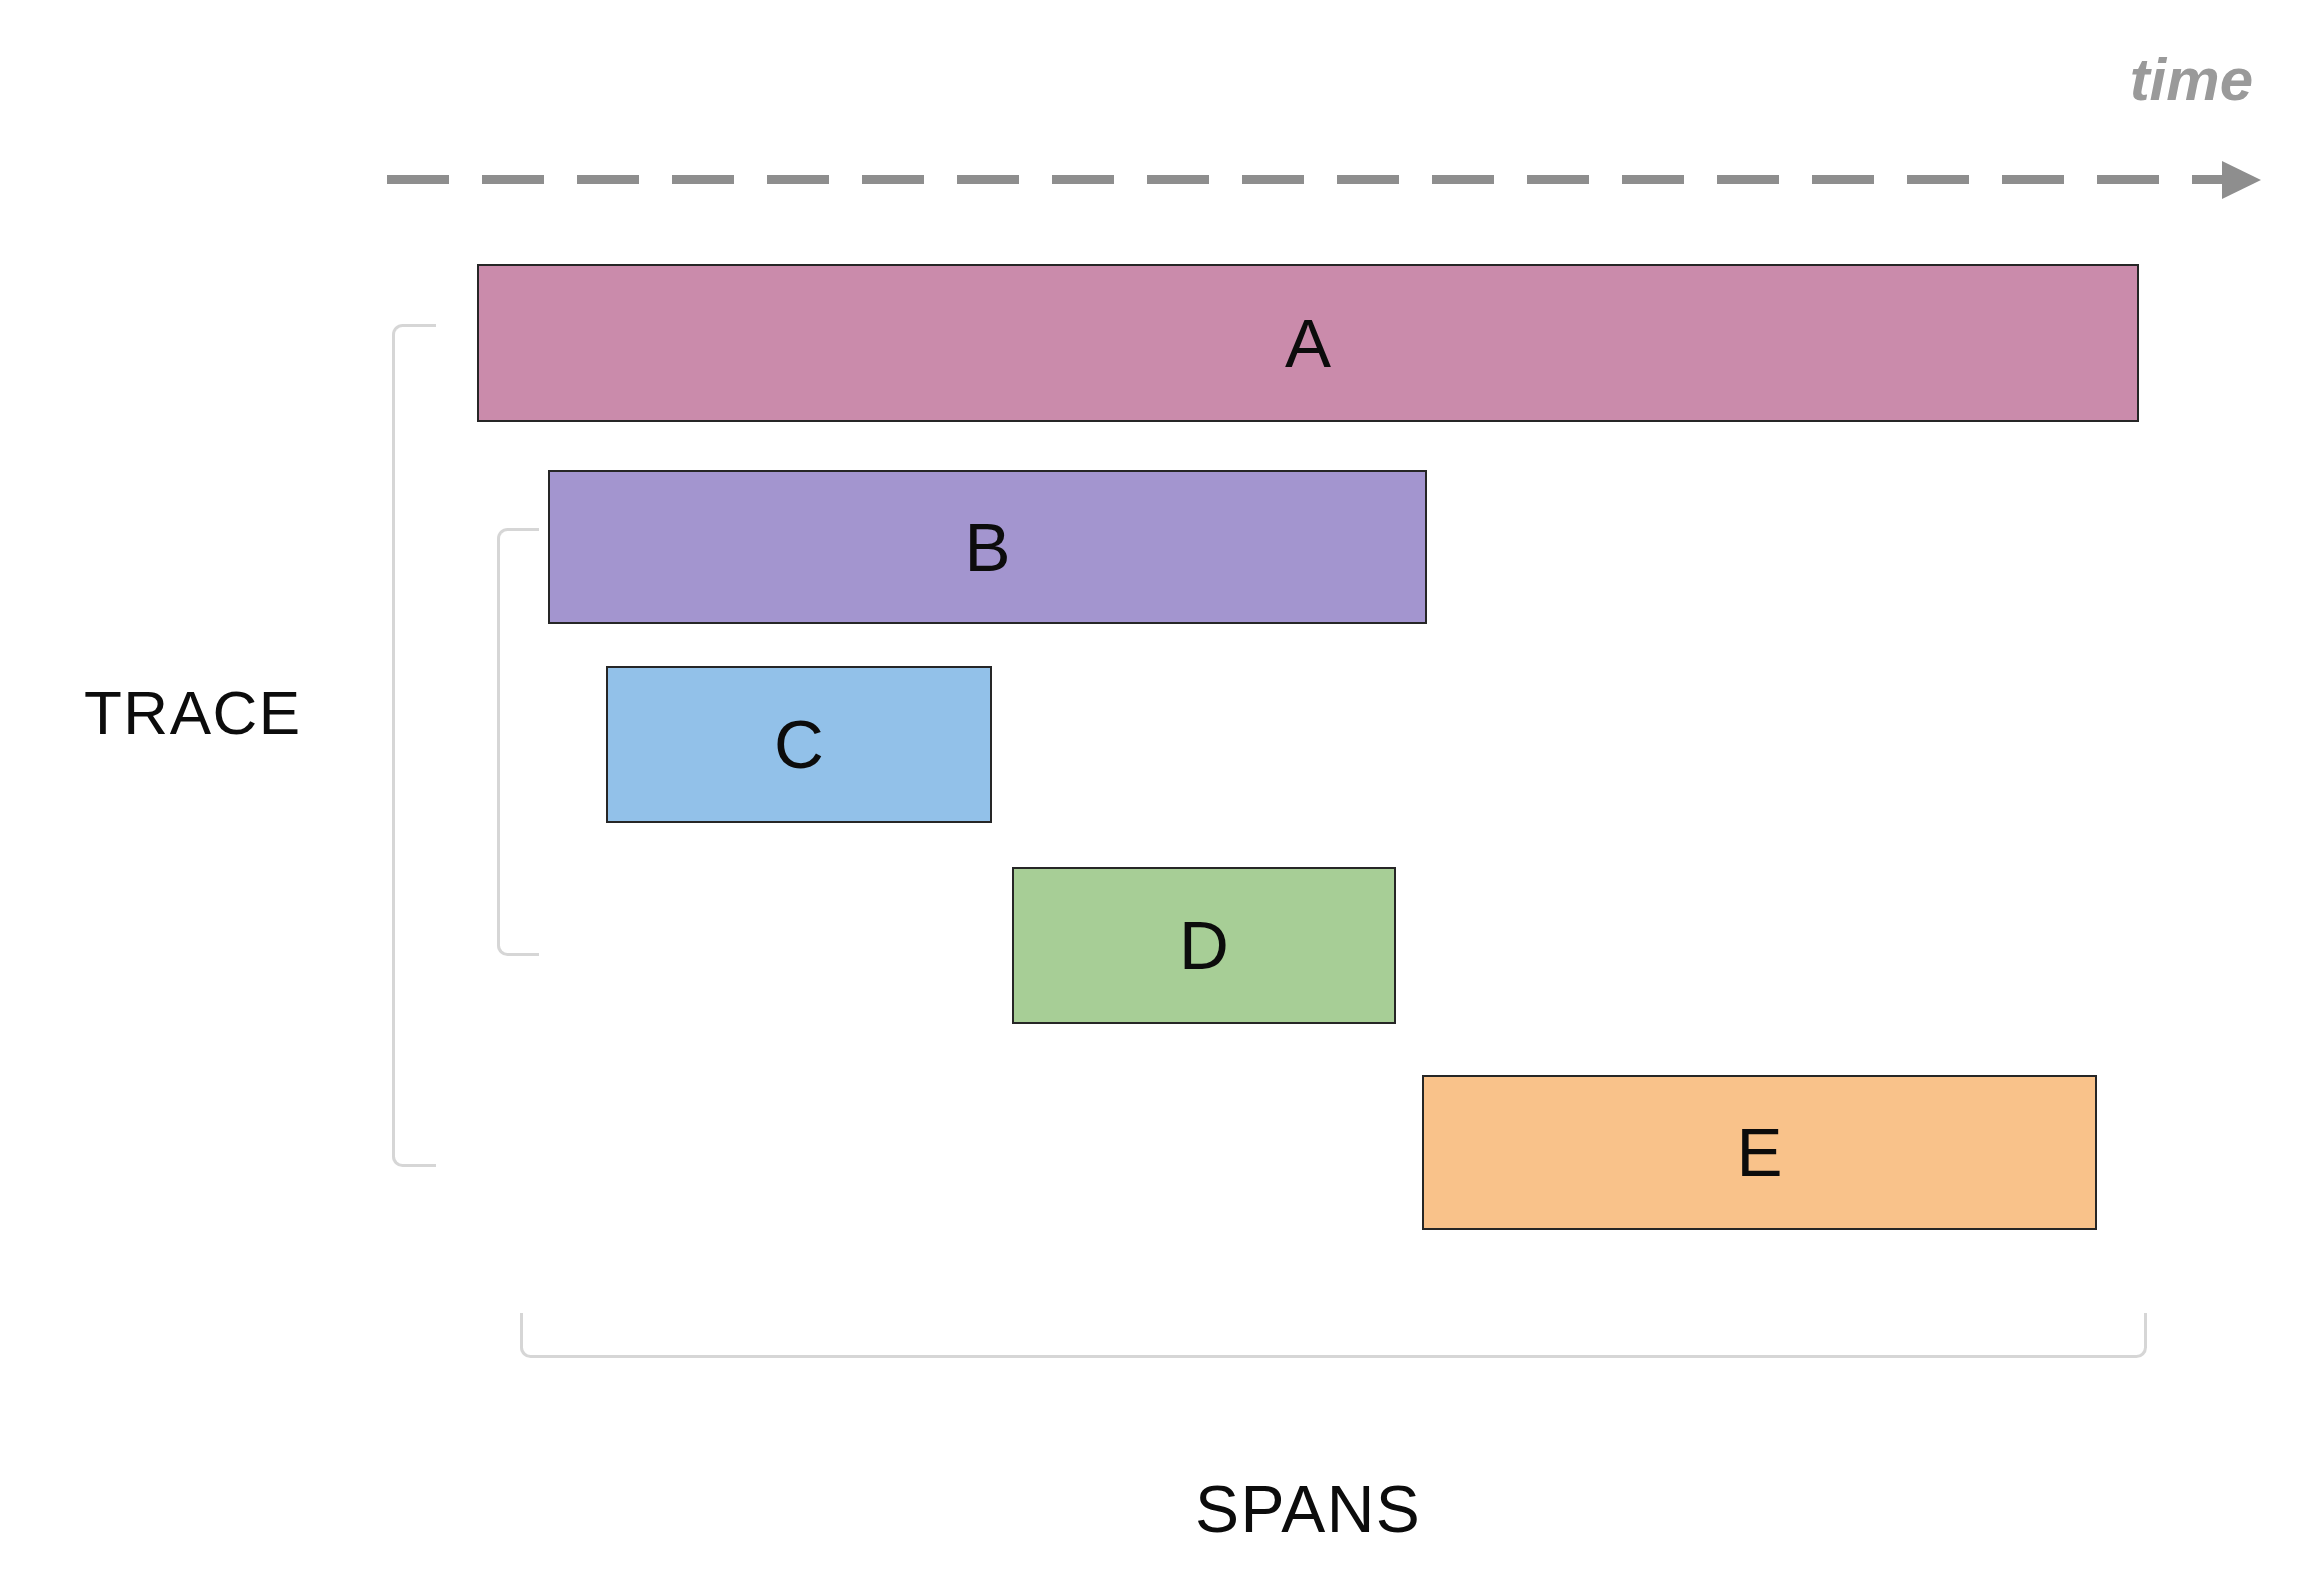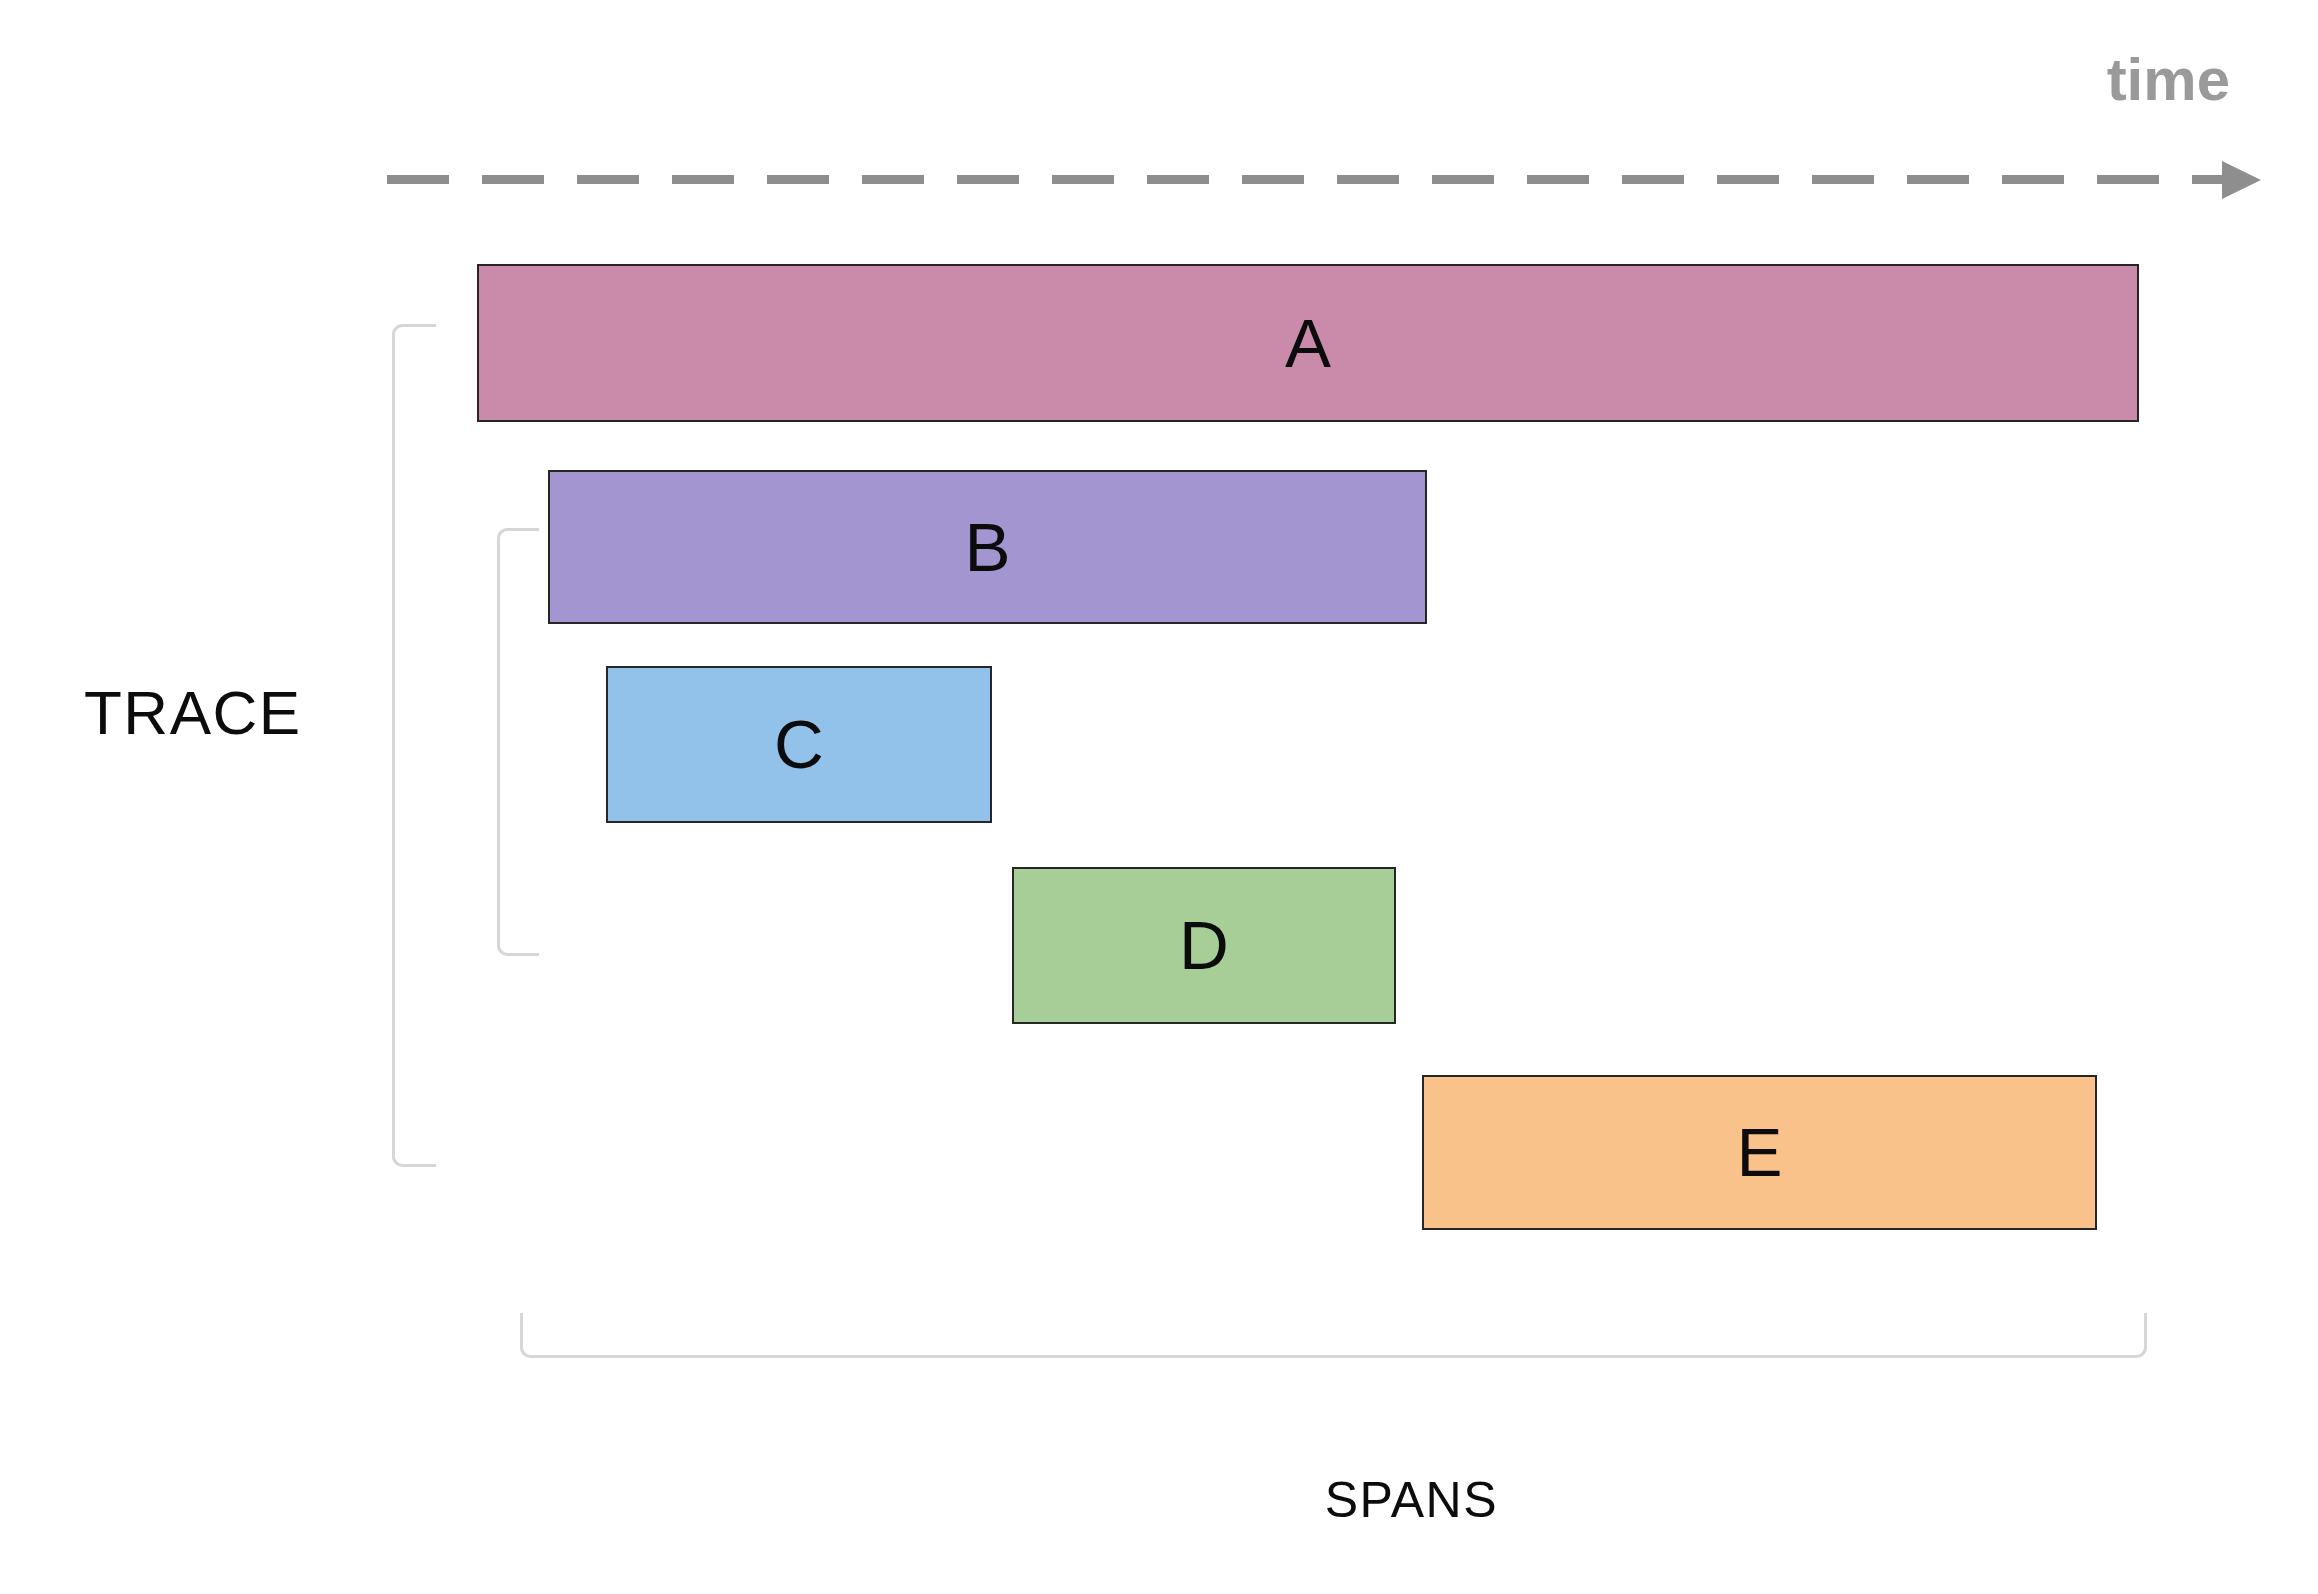--- a/index.html
+++ b/index.html
@@ -11,22 +11,23 @@
     width: 2319px;
     height: 1595px;
     background: #ffffff;
     overflow: hidden;
   }
 
   
   .time-label {
     position: absolute;
     top: 45px;
-    right: 89px;
+    right: 66px;
     font-size: 60px;
+    font-style: italic;
     font-weight: 600;
     color: var(--time-text, #9a9a9a);
   }
   .time-arrow {
     position: absolute;
     left: 387px;
     top: 160px;
     width: 1874px;
     height: 39px;
     display: flex;
@@ -91,24 +92,24 @@
   
   .trace-label {
     position: absolute;
     left: 84px; top: 677px;
     font-size: 62px;
     letter-spacing: 1.5px;
     color: var(--label-text, #000000);
   }
   .spans-label {
     position: absolute;
-    left: 1159px; top: 1471px;
+    left: 1195px; top: 1471px;
     width: 339px;
-    text-align: right;
-    font-size: 50px;
+    text-align: left;
+    font-size: 66px;
     letter-spacing: 1.5px;
     color: var(--label-text, #000000);
   }
 </style>
 </head>
 <body>
 
 <div class="canvas">
 
   <div class="time-label">time</div>

